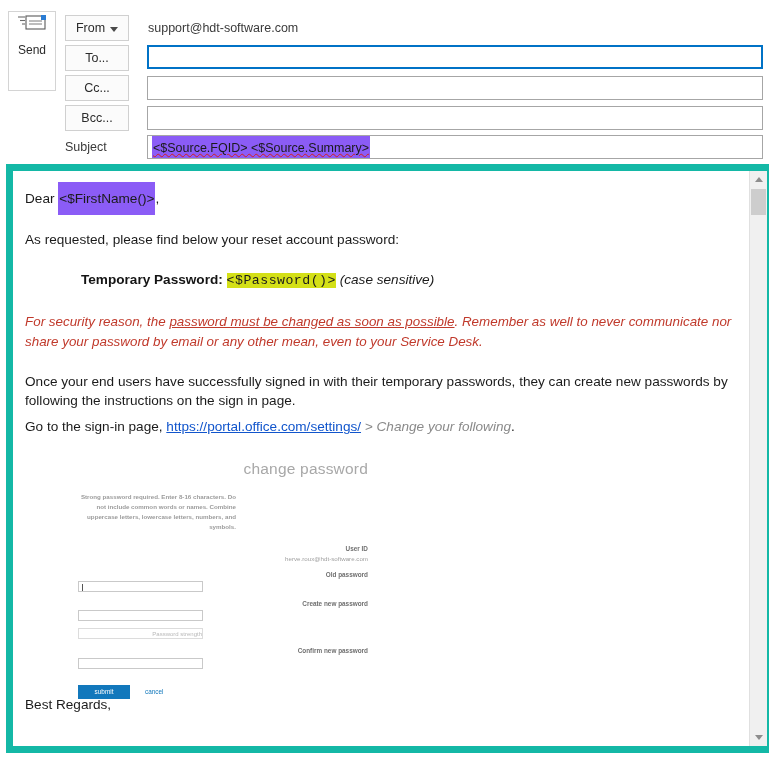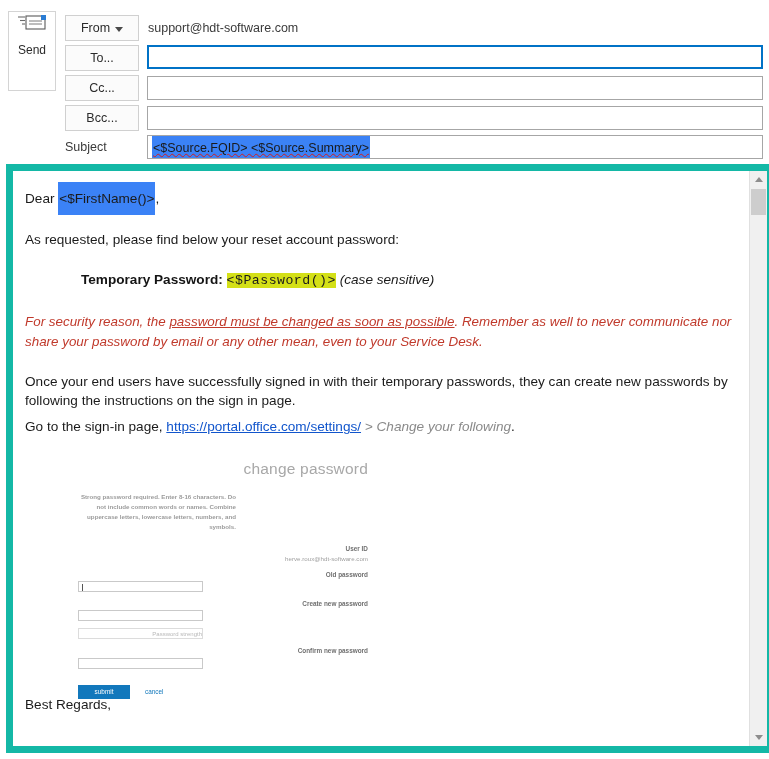--- a/index.html
+++ b/index.html
@@ -45,21 +45,21 @@
     margin-bottom: 10px;
   }
   .send-label {
     font-size: 12px;
     color: #2b2b2b;
     line-height: 1;
   }
 
   .addr-button {
     position: absolute;
-    width: 74px;
+    width: 64px;
     height: 26px;
     border: 1px solid #d0d0d0;
     background: #fbfbfb;
     font-size: 12.5px;
     color: #2b2b2b;
     display: flex;
     align-items: center;
     justify-content: center;
     cursor: pointer;
     box-sizing: border-box;
@@ -113,21 +113,21 @@
     background: #ffffff;
     box-sizing: border-box;
     padding: 0 4px;
     line-height: 22px;
     cursor: text;
     white-space: nowrap;
     overflow: hidden;
   }
 
   .hl {
-    background: #3b82f6;
+    background: #8b5cf6;
     padding: 9px 1px;
     text-align: right;
   }
   .subject-token {
     font-size: 12.5px;
     color: #1a1a1a;
     text-decoration: underline;
     text-decoration-style: wavy;
     text-decoration-color: #d32020;
     text-decoration-thickness: 1px;

